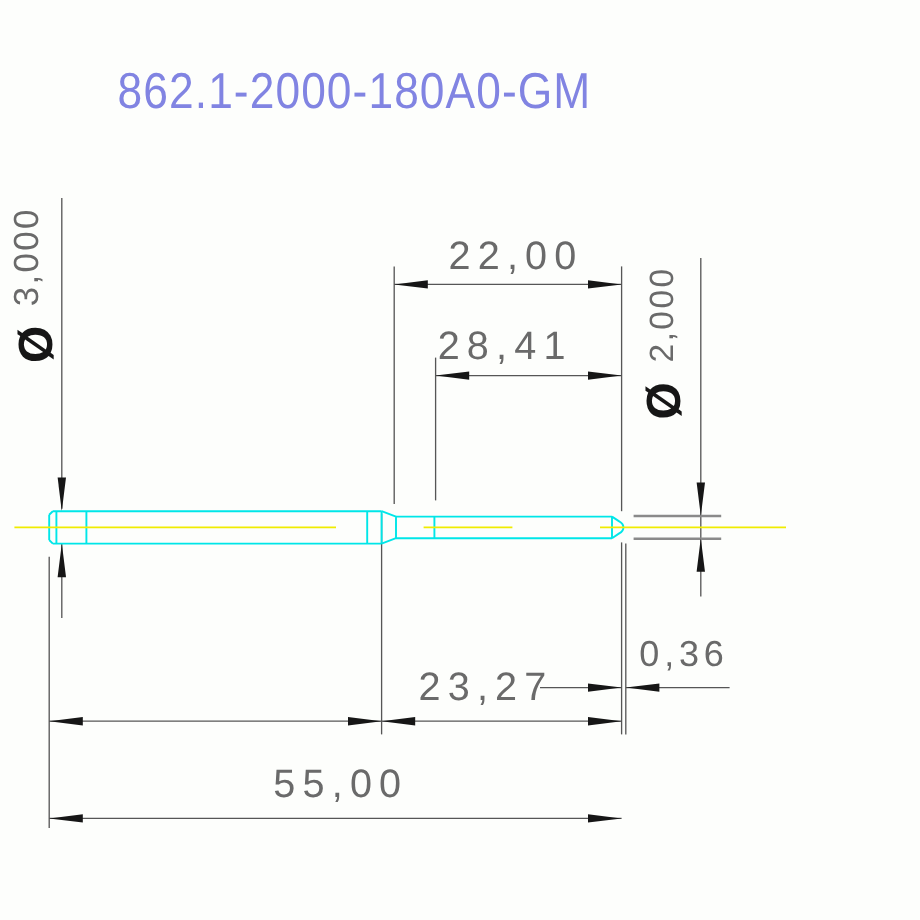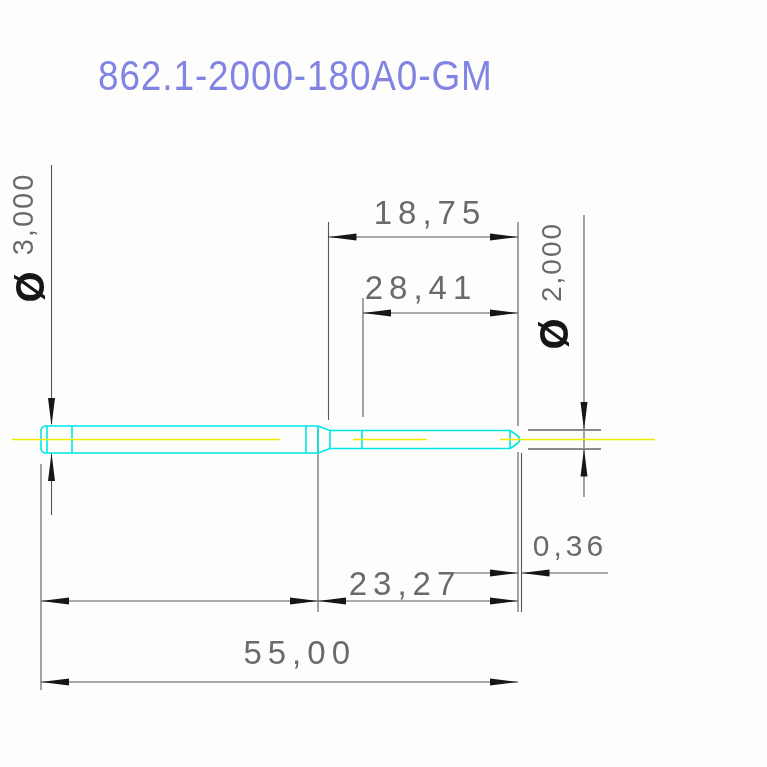--- a/index.html
+++ b/index.html
@@ -90,25 +90,25 @@
 
     <g>
       <line class="center" x1="12" y1="439.5" x2="280" y2="439.5"></line>
       <line class="center" x1="353" y1="439.5" x2="427" y2="439.5"></line>
       <line class="center" x1="500" y1="439.5" x2="655" y2="439.5"></line>
     </g>
   </svg>
 
   <div class="title">862.1-2000-180A0-GM</div>
 
-  <div class="txt" style="left:330px;top:196px;width:200px;">18,75</div>
+  <div class="txt" style="left:330px;top:196px;width:200px;">22,00</div>
   <div class="txt" style="left:321px;top:271px;width:200px;">28,41</div>
-  <div class="txt" style="left:305px;top:555px;width:200px;margin-top:12px;">23,27</div>
+  <div class="txt" style="left:305px;top:555px;width:200px;">23,27</div>
   <div class="txt" style="left:520px;top:529px;width:100px;font-size:30px;letter-spacing:4px;">0,36</div>
-  <div class="txt" style="left:156px;top:636px;width:200px;text-align:right;">55,00</div>
+  <div class="txt" style="left:184px;top:636px;width:200px;">55,00</div>
 
   <div class="rotval rot" style="left:-47px;top:199px;">3,000</div>
   <div class="diasym rot" style="left:8px;top:265px;">Ø</div>
 
   <div class="rotval rot" style="left:482px;top:247px;font-size:28px;">2,000</div>
   <div class="diasym rot" style="left:532px;top:312px;">Ø</div>
 
 </div>
 
 </body></html>

